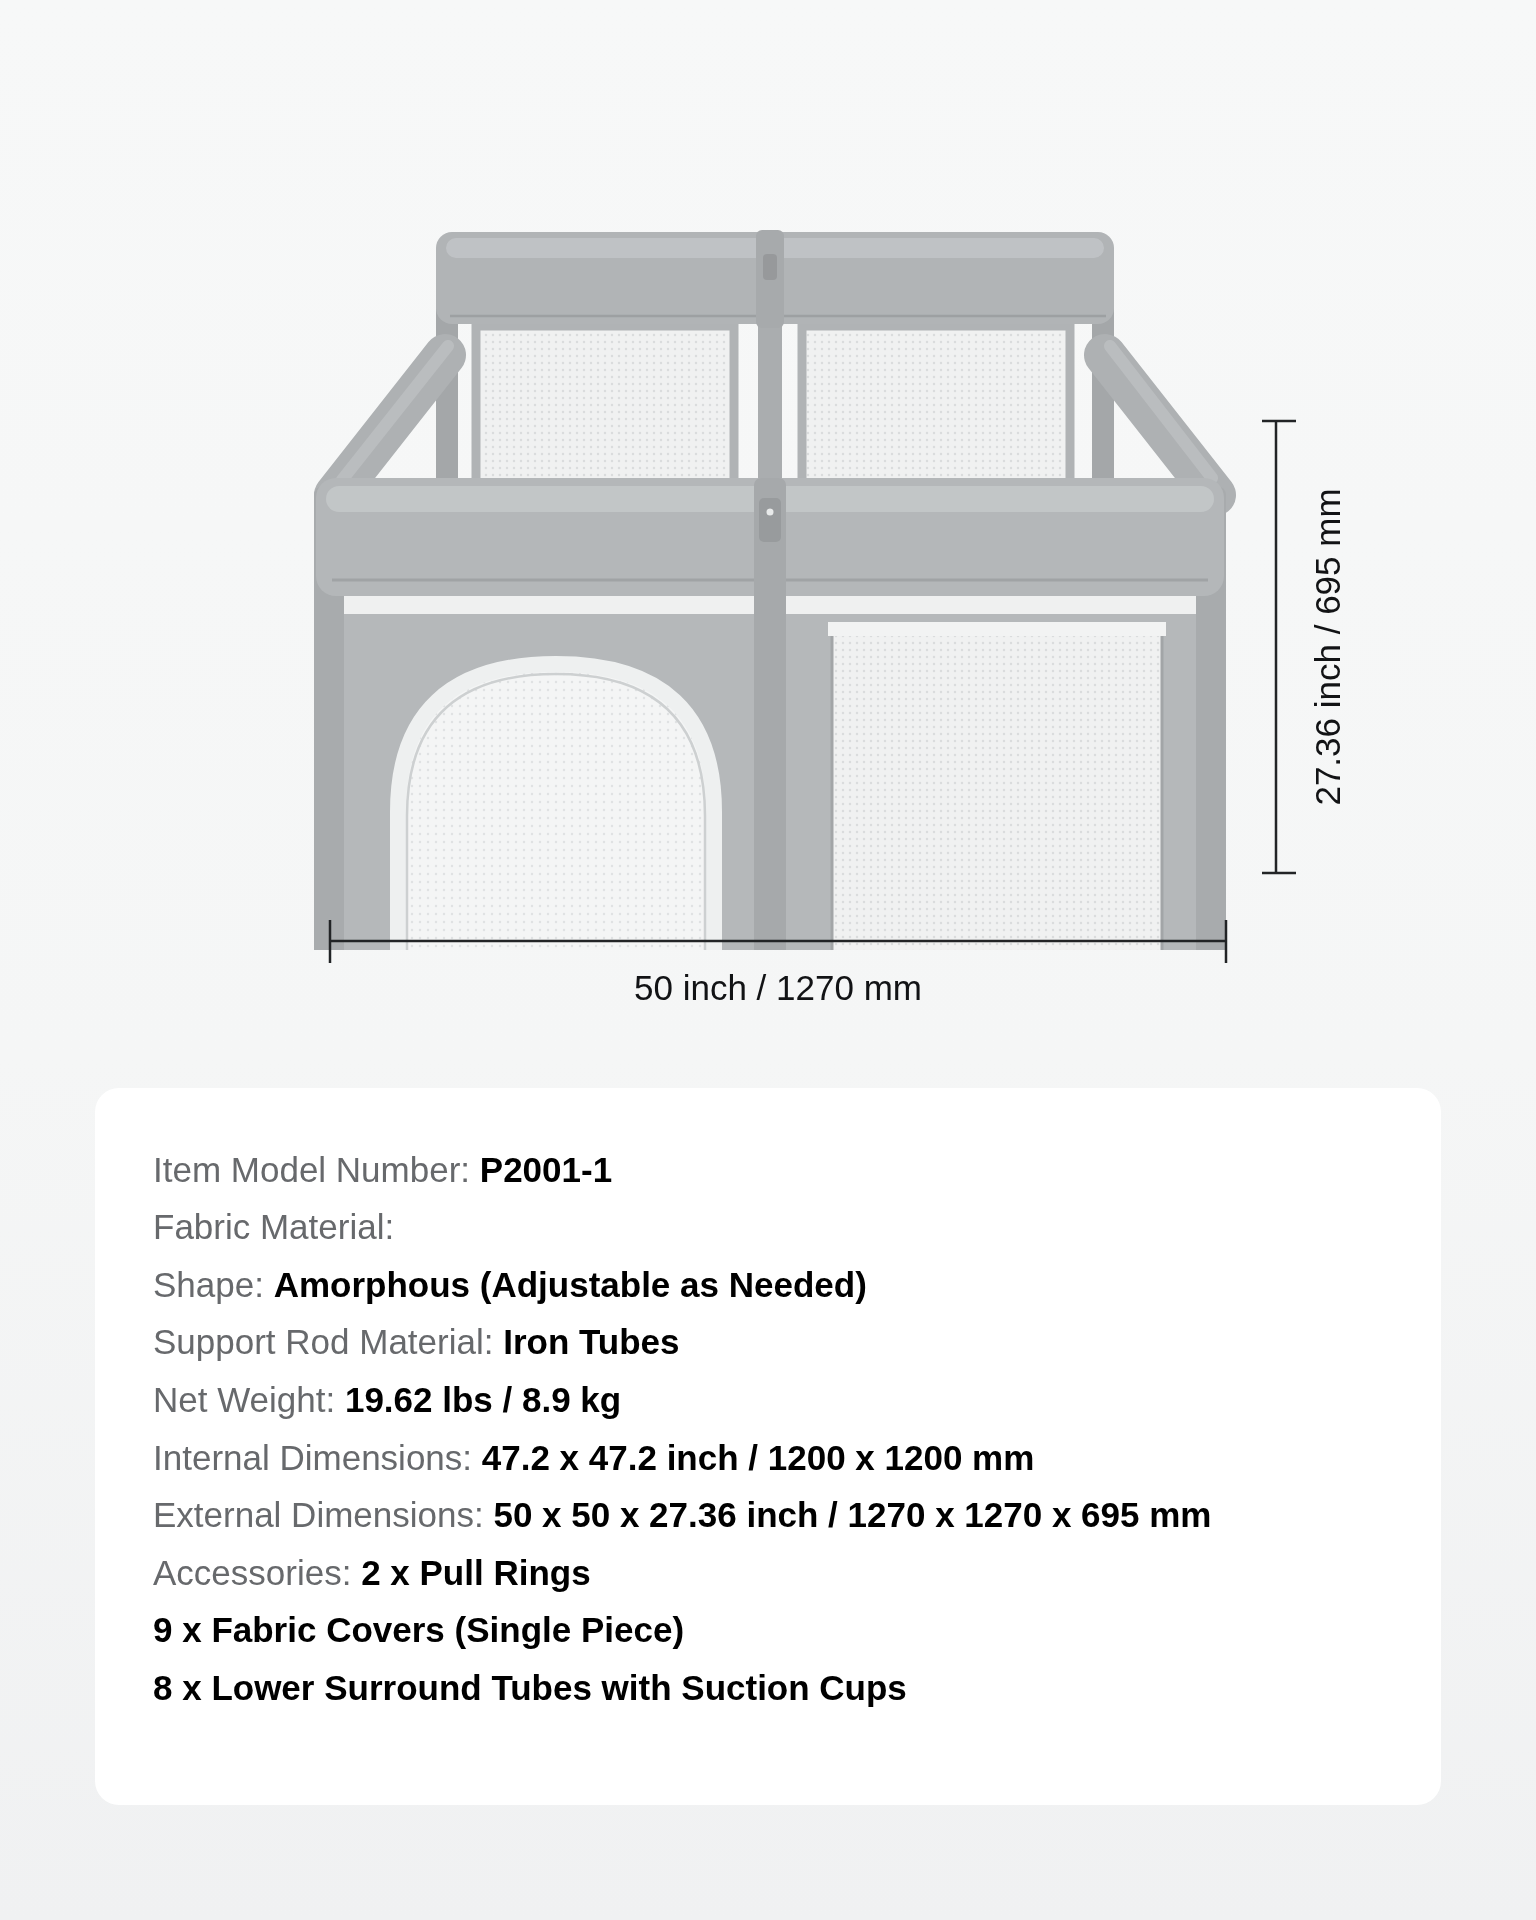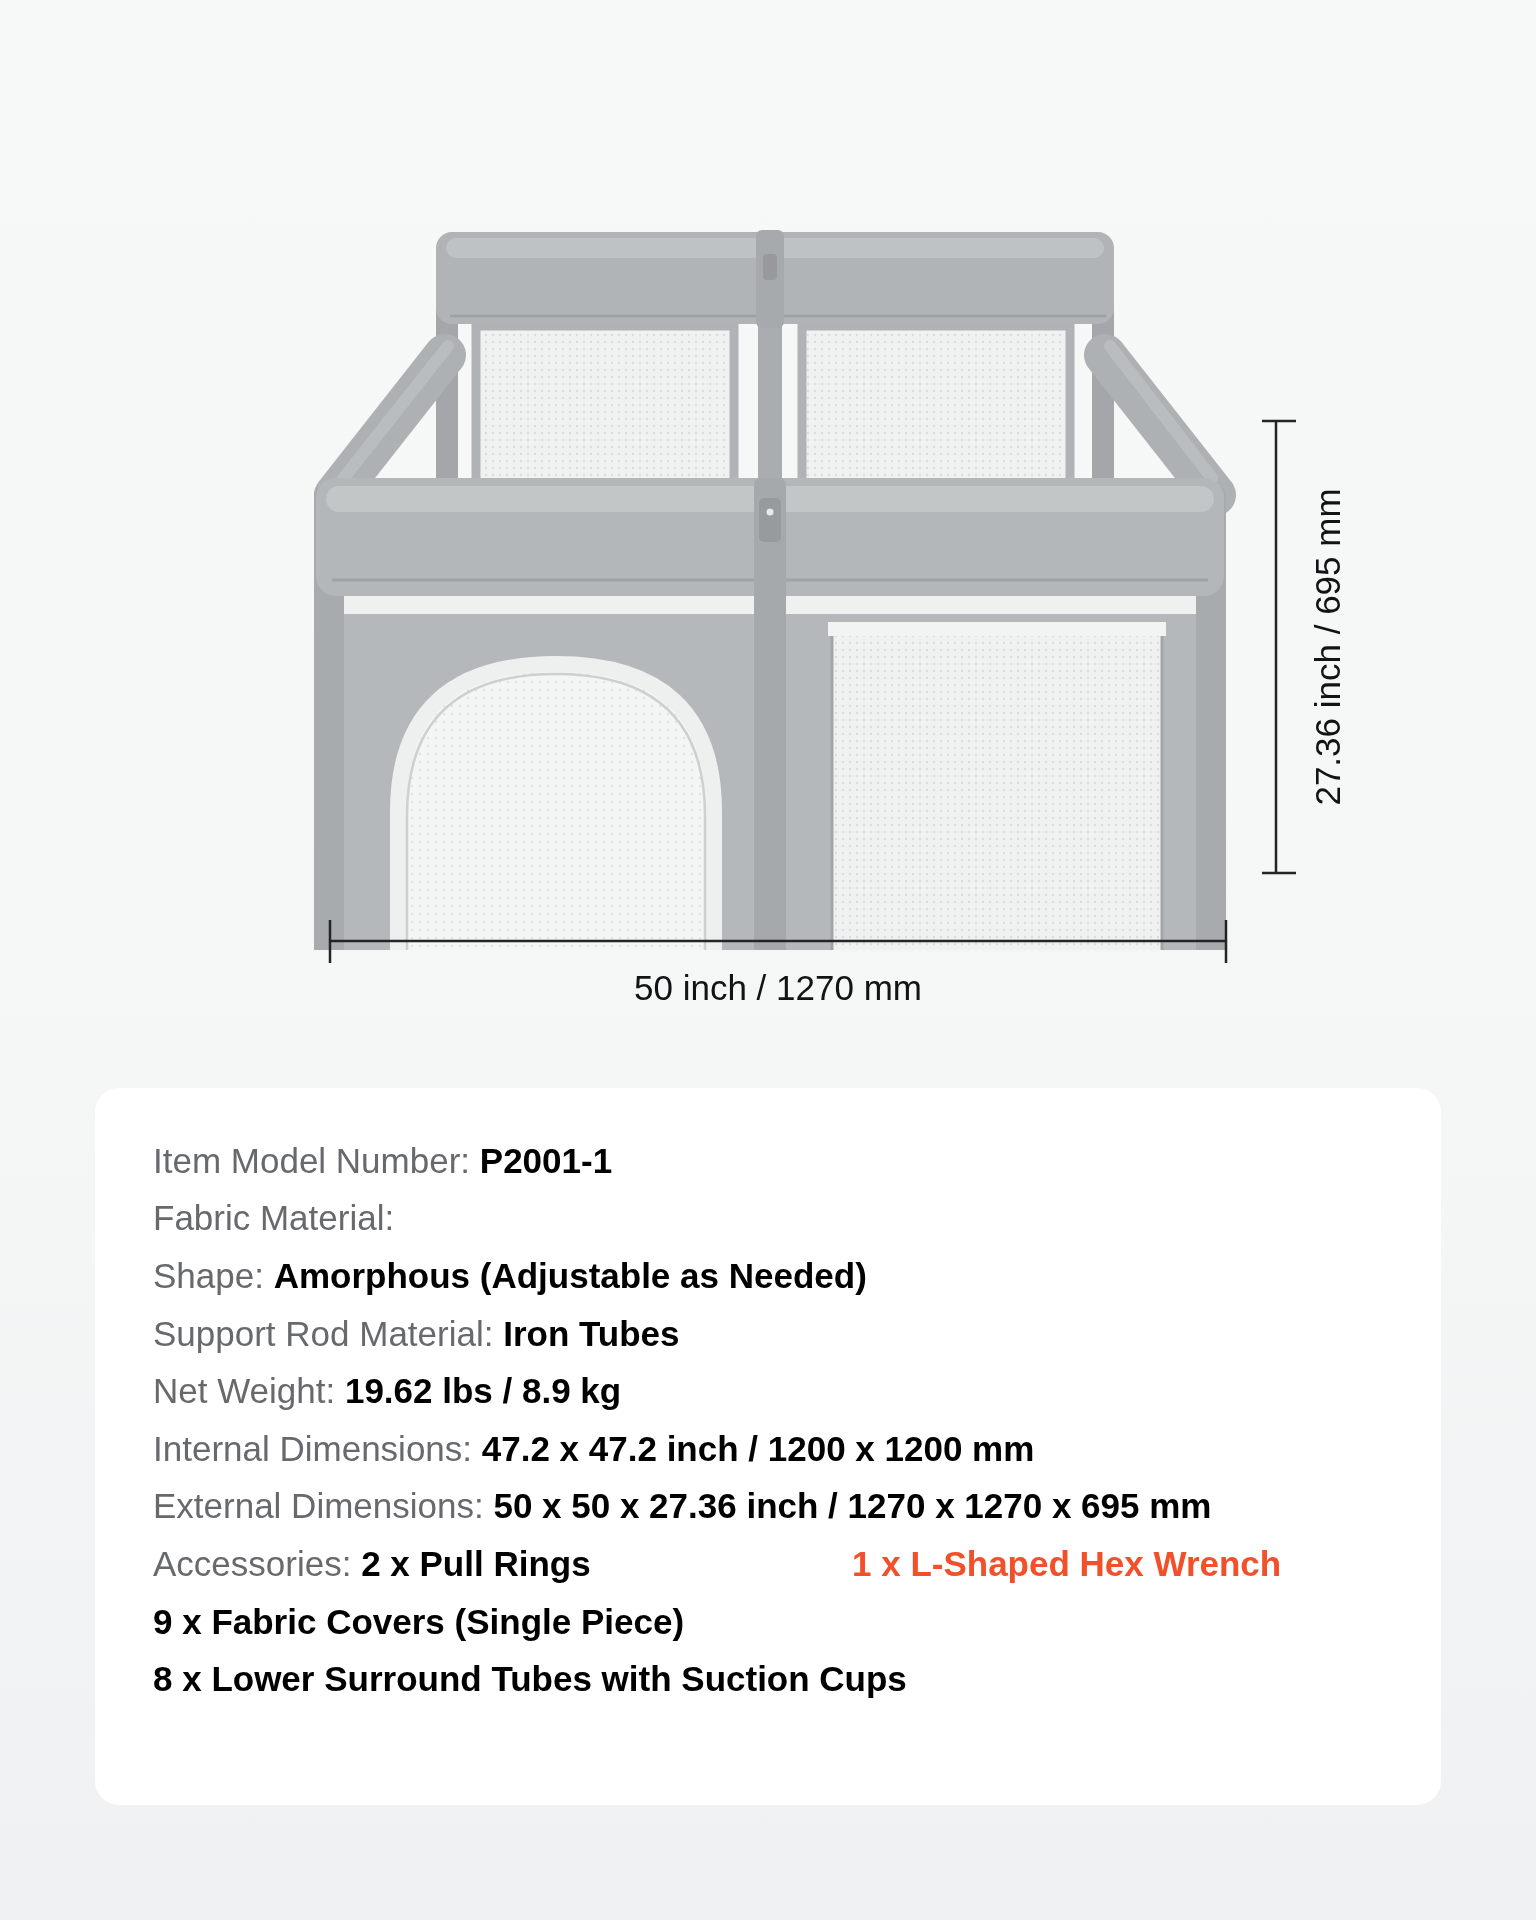--- a/index.html
+++ b/index.html
@@ -15,21 +15,21 @@
   .dim-line{stroke:#222426;stroke-width:2.5;}
   .dim-text{fill:#121315;font-family:"Liberation Sans",sans-serif;font-size:35px;}
 
   
   .spec-card{
     position:absolute;left:95px;top:1088px;width:1346px;height:717px;
     background:#ffffff;border-radius:24px;box-sizing:border-box;
     padding:44px 58px 0 58px;
   }
   .spec-row{
-    position:relative;height:57.6px;display:flex;align-items:center;
+    position:relative;height:57.6px;display:flex;align-items:flex-end;
     font-size:35px;white-space:pre;
   }
   .spec-label{color:#67696c;font-weight:400;}
   .spec-value{color:#000000;font-weight:700;}
   .spec-value2{position:absolute;left:699px;color:#f2502a;font-weight:700;}
 </style>
 </head>
 <body>
 
 <div class="stage">
@@ -127,21 +127,20 @@
       <span class="spec-label">Net Weight: </span><span class="spec-value">19.62 lbs / 8.9 kg</span>
     </div>
     <div class="spec-row">
       <span class="spec-label">Internal Dimensions: </span><span class="spec-value">47.2 x 47.2 inch / 1200 x 1200 mm</span>
     </div>
     <div class="spec-row">
       <span class="spec-label">External Dimensions: </span><span class="spec-value">50 x 50 x 27.36 inch / 1270 x 1270 x 695 mm</span>
     </div>
     <div class="spec-row">
       <span class="spec-label">Accessories: </span><span class="spec-value">2 x Pull Rings</span>
-      <span class="spec-value2">1 x L-Shaped Hex Wrench</span>
     </div>
     <div class="spec-row">
       <span class="spec-value">9 x Fabric Covers (Single Piece)</span>
     </div>
     <div class="spec-row">
       <span class="spec-value">8 x Lower Surround Tubes with Suction Cups</span>
     </div>
   </div>
 
 </div>

